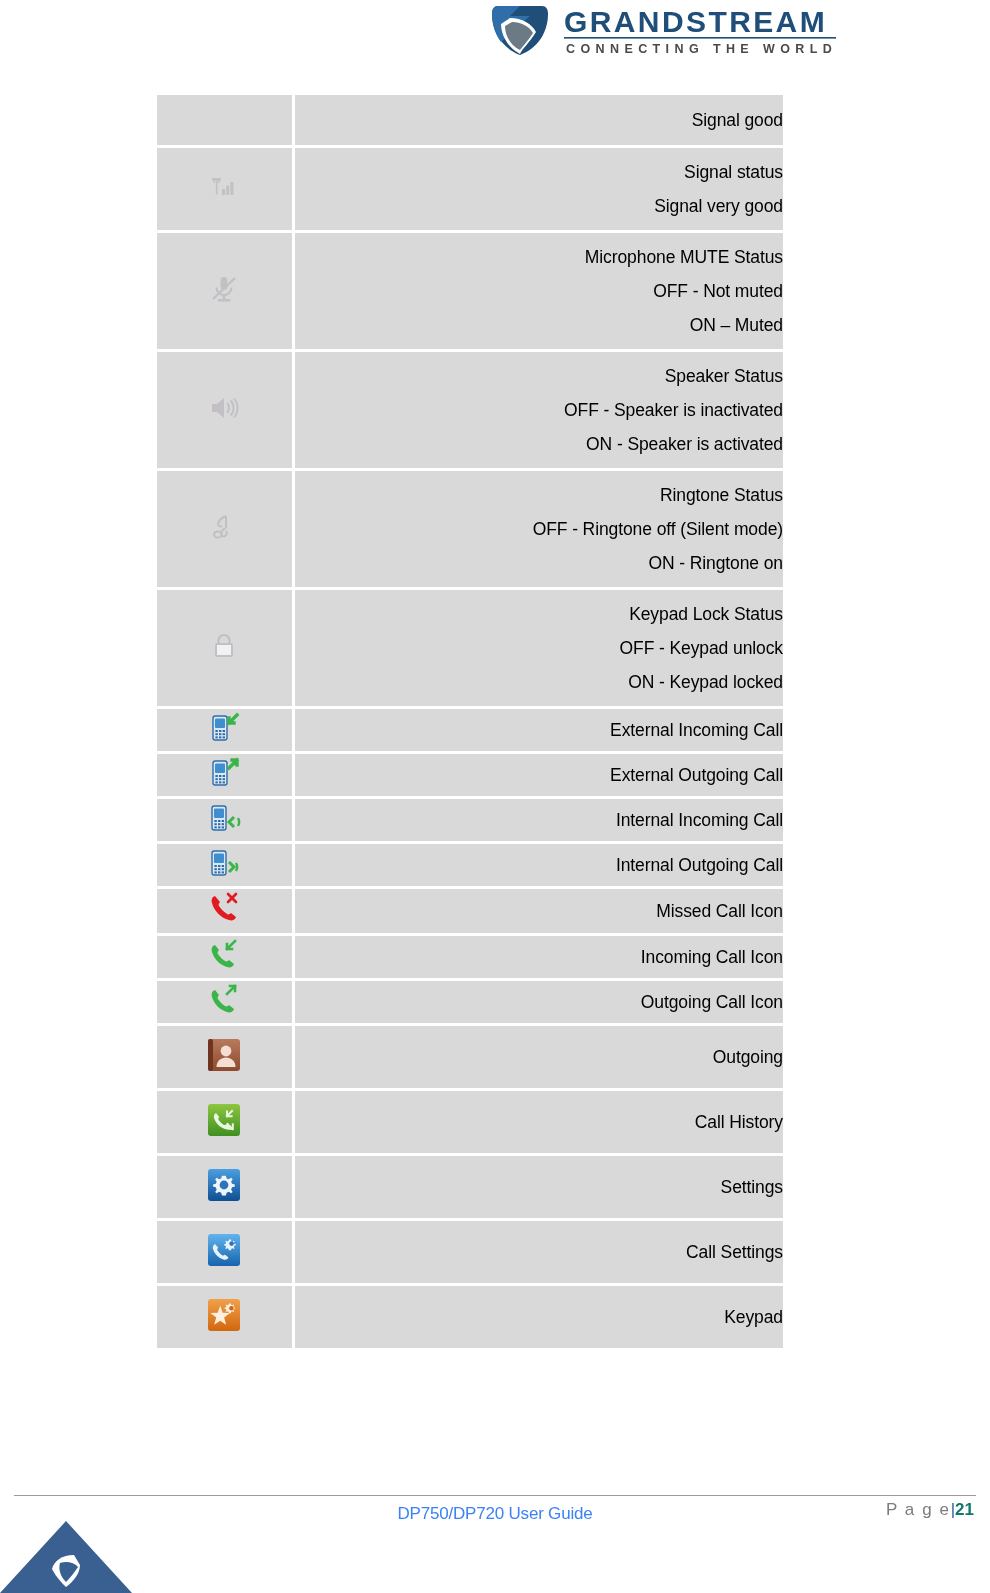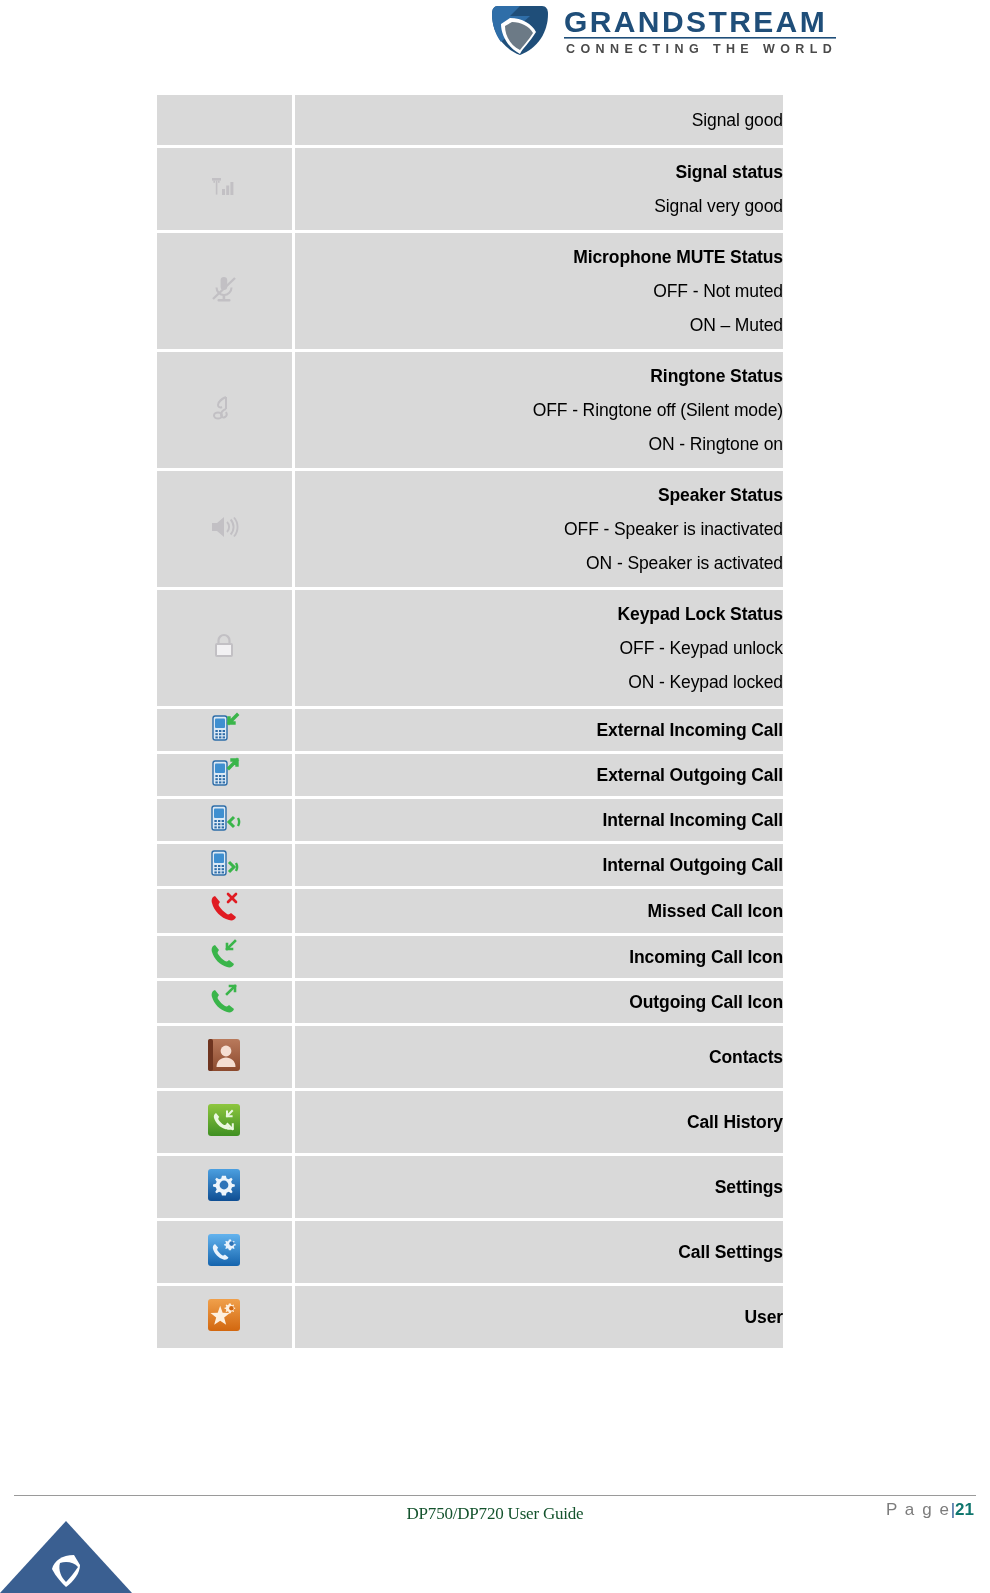--- a/index.html
+++ b/index.html
@@ -56,21 +56,21 @@
   }
   .icon-table td.c-desc {
     width: 486px;
     padding: 7px 0 7px 12px;
   }
   .icon-table tr:last-child td {
     border-bottom: none;
   }
 
   .lbl-bold {
-    font-weight: bold;
+    font-weight: normal;
     font-size: 17.5px;
     line-height: 26px;
     letter-spacing: -0.1px;
   }
   .lbl-plain {
     font-weight: normal;
     font-size: 17.5px;
     line-height: 26px;
     letter-spacing: -0.1px;
   }
@@ -97,23 +97,22 @@
     height: 1px;
     background: #9a9a9a;
   }
   .footer-title {
     position: absolute;
     top: 1504px;
     left: 0;
     width: 990px;
     text-align: center;
     font-size: 17px;
-    color: #14532d;
+    color: #3b82f6;
     letter-spacing: -0.2px;
-    font-family: Liberation Serif, serif;
   }
   .footer-page {
     position: absolute;
     top: 1500px;
     right: 16px;
     font-size: 17px;
     color: #7c7c7c;
     letter-spacing: 1.6px;
     white-space: nowrap;
   }
@@ -194,54 +193,54 @@
     <td class="c-desc">
       <span class="desc-line lbl-bold">Microphone MUTE Status</span>
       <span class="desc-line lbl-plain">OFF - Not muted</span>
       <span class="desc-line lbl-plain">ON – Muted</span>
     </td>
   </tr>
 
   <tr>
     <td class="c-icon">
       <span class="icon-wrap">
+        <svg width="32" height="32" viewBox="0 0 32 32">
+          <g fill="#c2c0c4" stroke="#c2c0c4">
+            <path d="M4 12 h5 l7 -6 v20 l-7 -6 H4 Z" stroke="none"></path>
+            <path d="M19 11 a7 7 0 0 1 0 10" fill="none" stroke-width="1.9"></path>
+            <path d="M22.6 8.5 a11 11 0 0 1 0 15" fill="none" stroke-width="1.9"></path>
+            <path d="M26 6.5 a14.5 14.5 0 0 1 0 19" fill="none" stroke-width="1.9"></path>
+          </g>
+        </svg>
+      </span>
+    </td>
+    <td class="c-desc">
+      <span class="desc-line lbl-bold">Speaker Status</span>
+      <span class="desc-line lbl-plain">OFF - Speaker is inactivated</span>
+      <span class="desc-line lbl-plain">ON - Speaker is activated</span>
+    </td>
+  </tr>
+
+  <tr>
+    <td class="c-icon">
+      <span class="icon-wrap">
         <svg width="28" height="30" viewBox="0 0 28 30">
           <g fill="none" stroke="#c2c0c4" stroke-width="2">
             <path d="M16 4 c-4 2 -8 4 -8 8 c0 2 2 3 4 2"></path>
             <path d="M16 4 v12"></path>
             <path d="M16 16 c-3 1 -5 3 -5 6 c0 2 2 3 4 2 c2 -1 2 -3 1 -5"></path>
             <ellipse cx="8" cy="22.5" rx="4" ry="3"></ellipse>
           </g>
         </svg>
       </span>
     </td>
     <td class="c-desc">
       <span class="desc-line lbl-bold">Ringtone Status</span>
       <span class="desc-line lbl-plain">OFF - Ringtone off (Silent mode)</span>
       <span class="desc-line lbl-plain">ON - Ringtone on</span>
-    </td>
-  </tr>
-
-  <tr>
-    <td class="c-icon">
-      <span class="icon-wrap">
-        <svg width="32" height="32" viewBox="0 0 32 32">
-          <g fill="#c2c0c4" stroke="#c2c0c4">
-            <path d="M4 12 h5 l7 -6 v20 l-7 -6 H4 Z" stroke="none"></path>
-            <path d="M19 11 a7 7 0 0 1 0 10" fill="none" stroke-width="1.9"></path>
-            <path d="M22.6 8.5 a11 11 0 0 1 0 15" fill="none" stroke-width="1.9"></path>
-            <path d="M26 6.5 a14.5 14.5 0 0 1 0 19" fill="none" stroke-width="1.9"></path>
-          </g>
-        </svg>
-      </span>
-    </td>
-    <td class="c-desc">
-      <span class="desc-line lbl-bold">Speaker Status</span>
-      <span class="desc-line lbl-plain">OFF - Speaker is inactivated</span>
-      <span class="desc-line lbl-plain">ON - Speaker is activated</span>
     </td>
   </tr>
 
   <tr>
     <td class="c-icon">
       <span class="icon-wrap">
         <svg width="26" height="30" viewBox="0 0 26 30">
           <path d="M7.5 13 v-3.5 a5.5 5.5 0 0 1 11 0 V13" fill="none" stroke="#c2c0c4" stroke-width="2.2"></path>
           <rect x="5" y="13" width="16" height="12" rx="1" fill="#f2f1f3" stroke="#c2c0c4" stroke-width="2"></rect>
         </svg>
@@ -429,21 +428,21 @@
             </linearGradient>
           </defs>
           <rect x="5" y="5" width="32" height="32" rx="3" fill="url(#gContacts)"></rect>
           <rect x="5" y="5" width="5" height="32" rx="2" fill="#6f3520"></rect>
           <circle cx="23" cy="17" r="5.4" fill="#f5ded2"></circle>
           <path d="M13.5 33 c0 -6 4.5 -9.5 9.5 -9.5 c5 0 9.5 3.5 9.5 9.5 Z" fill="#f5ded2"></path>
         </svg>
       </span>
     </td>
     <td class="c-desc">
-      <span class="lbl-bold">Contacts</span>
+      <span class="lbl-bold">Outgoing</span>
     </td>
   </tr>
 
   <tr class="row-app">
     <td class="c-icon">
       <span class="icon-wrap">
         <svg width="42" height="42" viewBox="0 0 42 42">
           <defs>
             <linearGradient id="gHist" x1="0" y1="0" x2="0" y2="1">
               <stop offset="0" stop-color="#8ec63f"></stop>
@@ -544,21 +543,21 @@
             <path d="M28 10.5 l1.5 0 0.6 2.2 1.7 0.7 1.9 -1.1 1 1 -1.1 1.9 0.7 1.7 2.2 0.6 0 1.5
                      -2.2 0.6 -0.7 1.7 1.1 1.9 -1 1 -1.9 -1.1 -1.7 0.7 -0.6 2.2 -1.5 0 -1.5 0
                      -0.6 -2.2 -1.7 -0.7 -1.9 1.1 -1 -1 1.1 -1.9 -0.7 -1.7 -2.2 -0.6 0 -1.5
                      2.2 -0.6 0.7 -1.7 -1.1 -1.9 1 -1 1.9 1.1 1.7 -0.7 0.6 -2.2 Z" transform="scale(0.63) translate(14.6,4.4)"></path>
           </g>
           <circle cx="28.4" cy="14.2" r="2.2" fill="#d2670f"></circle>
         </svg>
       </span>
     </td>
     <td class="c-desc">
-      <span class="lbl-bold">User</span>
+      <span class="lbl-bold">Keypad</span>
     </td>
   </tr>
 
   </tbody>
 </table>
 
 <div class="footer-rule"></div>
 
 <div class="footer-title">DP750/DP720 User Guide</div>
 

